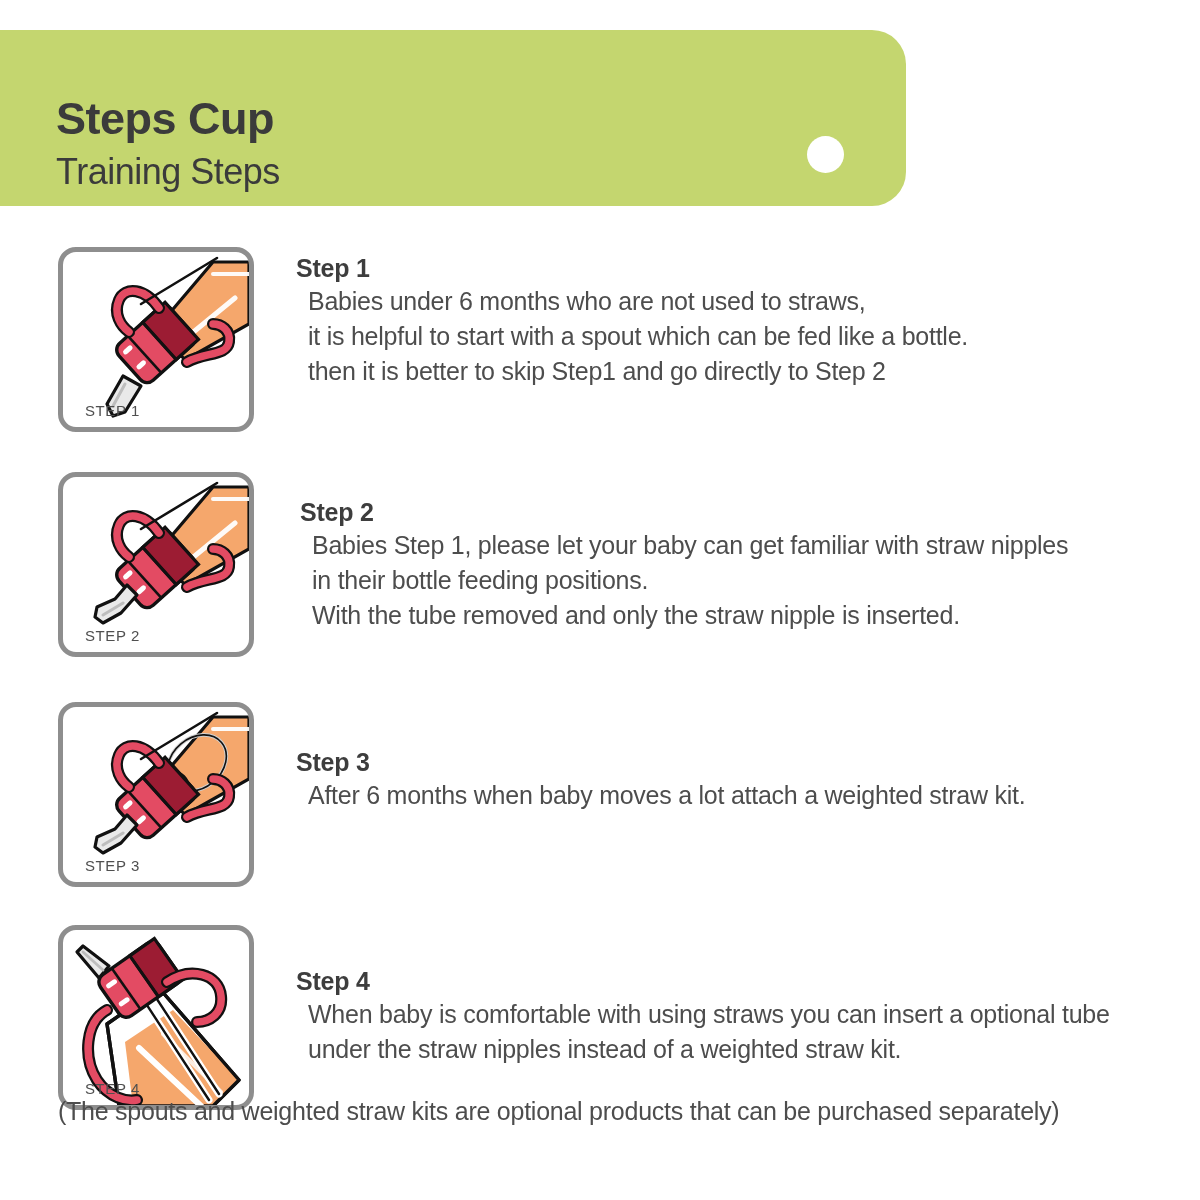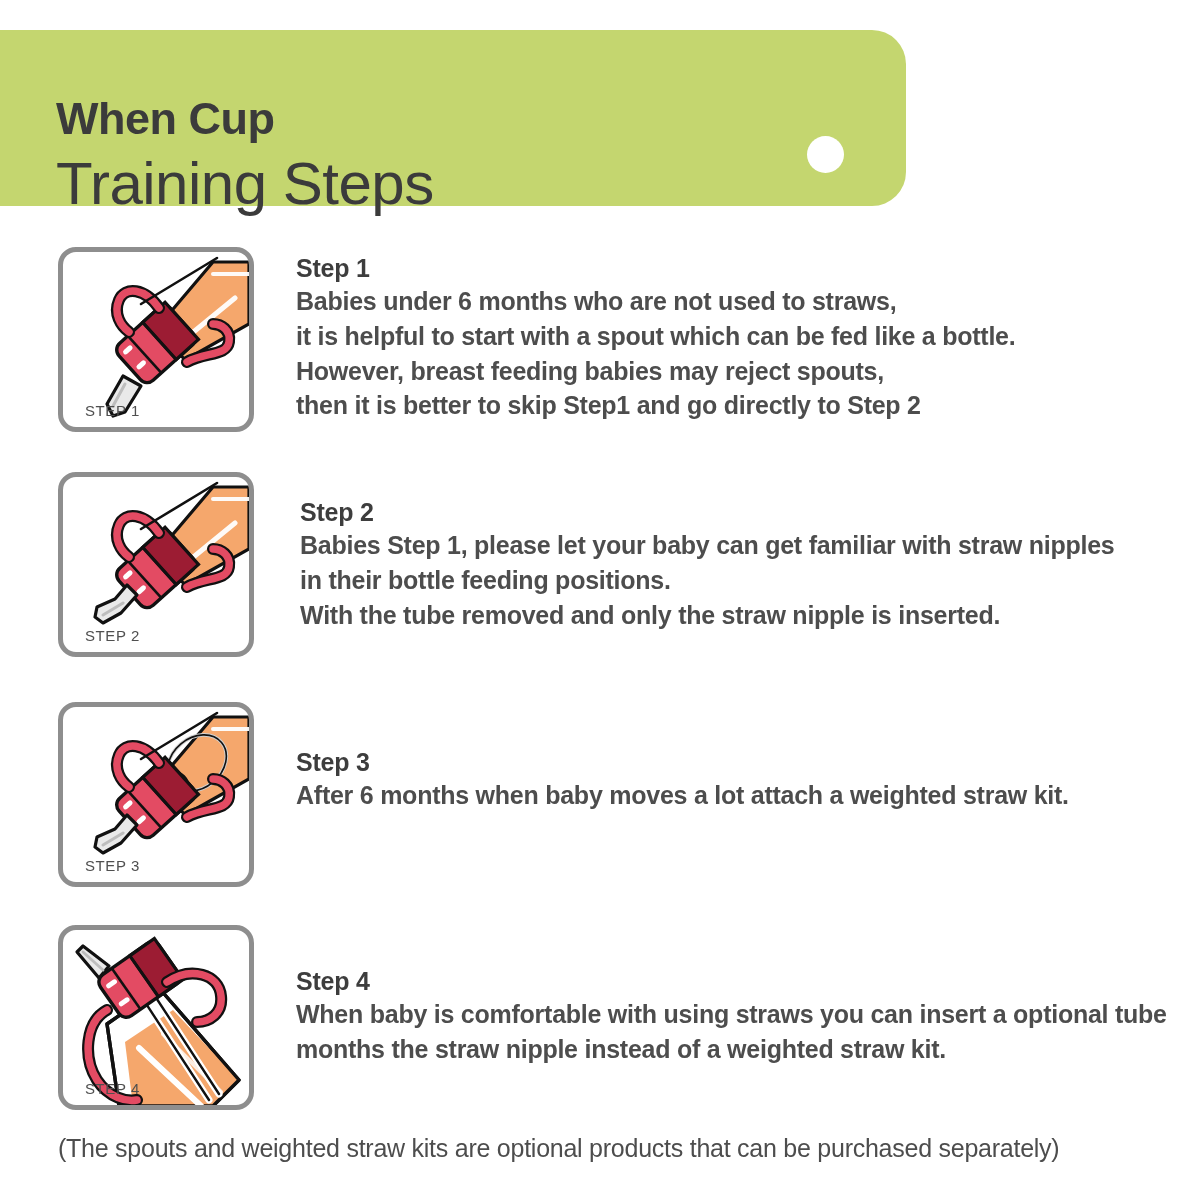--- a/index.html
+++ b/index.html
@@ -35,21 +35,21 @@
     font-weight: bold;
     color: #3b3b3b;
     letter-spacing: -0.5px;
     line-height: 1;
     white-space: nowrap;
   }
   .banner-subtitle {
     position: absolute;
     left: 56px;
     top: 124px;
-    font-size: 60px;
+    font-size: 36px;
     font-weight: normal;
     color: #3b3b3b;
     letter-spacing: -0.5px;
     line-height: 1;
     white-space: nowrap;
   }
   .banner-hole {
     position: absolute;
     left: 807px;
     top: 106px;
@@ -101,52 +101,53 @@
   .step-heading {
     font-size: 25px;
     font-weight: 600;
     color: #3d3d3d;
     line-height: 1.28;
     letter-spacing: -0.2px;
     white-space: nowrap;
   }
   .step-line {
     font-size: 25px;
-    font-weight: bold;
+    font-weight: normal;
     color: #4d4d4d;
     line-height: 1.39;
     letter-spacing: -0.25px;
     white-space: nowrap;
+    margin-left: 12px;
   }
 
   
   #row-1 { top: 247px; }
   #row-1 .step-text { top: 5px; }
   #row-2 { top: 472px; }
   #row-2 .step-text { top: 24px; left: 300px; }
   #row-3 { top: 702px; }
   #row-3 .step-text { top: 44px; }
   #row-4 { top: 925px; }
   #row-4 .step-text { top: 40px; }
 
   .footnote {
     position: absolute;
     left: 58px;
-    top: 1134px;
+    top: 1097px;
     font-size: 25px;
     color: #4d4d4d;
     letter-spacing: -0.25px;
     white-space: nowrap;
   }
 </style>
 </head>
 <body>
 
 <div class="banner">
-  <div class="banner-title">When Cup</div>
+  <div class="banner-title">Steps Cup</div>
   <div class="banner-subtitle">Training Steps</div>
   <div class="banner-hole"></div>
 </div>
 
 <div class="step-row" id="row-1">
   <div class="step-box">
     <svg class="step-art" viewBox="0 0 186 175">
 
       <path d="M94 76 L150 10 L186 10 L186 72 L122 108 Z" fill="#f5a76c" stroke="#111" stroke-width="3.2" stroke-linejoin="round"></path>
 
@@ -172,21 +173,20 @@
       <path d="M124 110 C142 100 164 104 166 90 C168 78 158 72 150 72" fill="none" stroke="#e34b63" stroke-width="7.5" stroke-linecap="round"></path>
 
       <path d="M78 52 L154 6" stroke="#111" stroke-width="2.6" stroke-linecap="round"></path>
     </svg>
     <div class="step-box-label">STEP 1</div>
   </div>
   <div class="step-text">
     <div class="step-heading">Step 1</div>
     <div class="step-line">Babies under 6 months who are not used to straws,</div>
     <div class="step-line">it is helpful to start with a spout which can be fed like a bottle.</div>
-    <div class="step-line">However, breast feeding babies may reject spouts,</div>
     <div class="step-line">then it is better to skip Step1 and go directly to Step 2</div>
   </div>
 </div>
 
 <div class="step-row" id="row-2">
   <div class="step-box">
     <svg class="step-art" viewBox="0 0 186 175">
       <path d="M94 76 L150 10 L186 10 L186 72 L122 108 Z" fill="#f5a76c" stroke="#111" stroke-width="3.2" stroke-linejoin="round"></path>
       <path d="M150 22 L186 22" stroke="#ffffff" stroke-width="4" stroke-linecap="round" opacity="0.95"></path>
       <path d="M128 82 L172 46" stroke="#ffffff" stroke-width="5" stroke-linecap="round" opacity="0.95"></path>
@@ -285,17 +285,17 @@
       <path d="M104 52 C128 36 156 44 158 66 C160 84 146 92 134 92" fill="none" stroke="#e34b63" stroke-width="7.5" stroke-linecap="round"></path>
 
       <path d="M44 80 C22 92 20 128 34 150 C46 168 64 172 74 170" fill="none" stroke="#111" stroke-width="12" stroke-linecap="round"></path>
       <path d="M44 80 C22 92 20 128 34 150 C46 168 64 172 74 170" fill="none" stroke="#e34b63" stroke-width="7.5" stroke-linecap="round"></path>
     </svg>
     <div class="step-box-label">STEP 4</div>
   </div>
   <div class="step-text">
     <div class="step-heading">Step 4</div>
     <div class="step-line">When baby is comfortable with using straws you can insert a optional tube</div>
-    <div class="step-line">months the straw nipple instead of a weighted straw kit.</div>
+    <div class="step-line">under the straw nipples instead of a weighted straw kit.</div>
   </div>
 </div>
 
 <div class="footnote">(The spouts and weighted straw kits are optional products that can be purchased separately)</div>
 
 </body></html>

